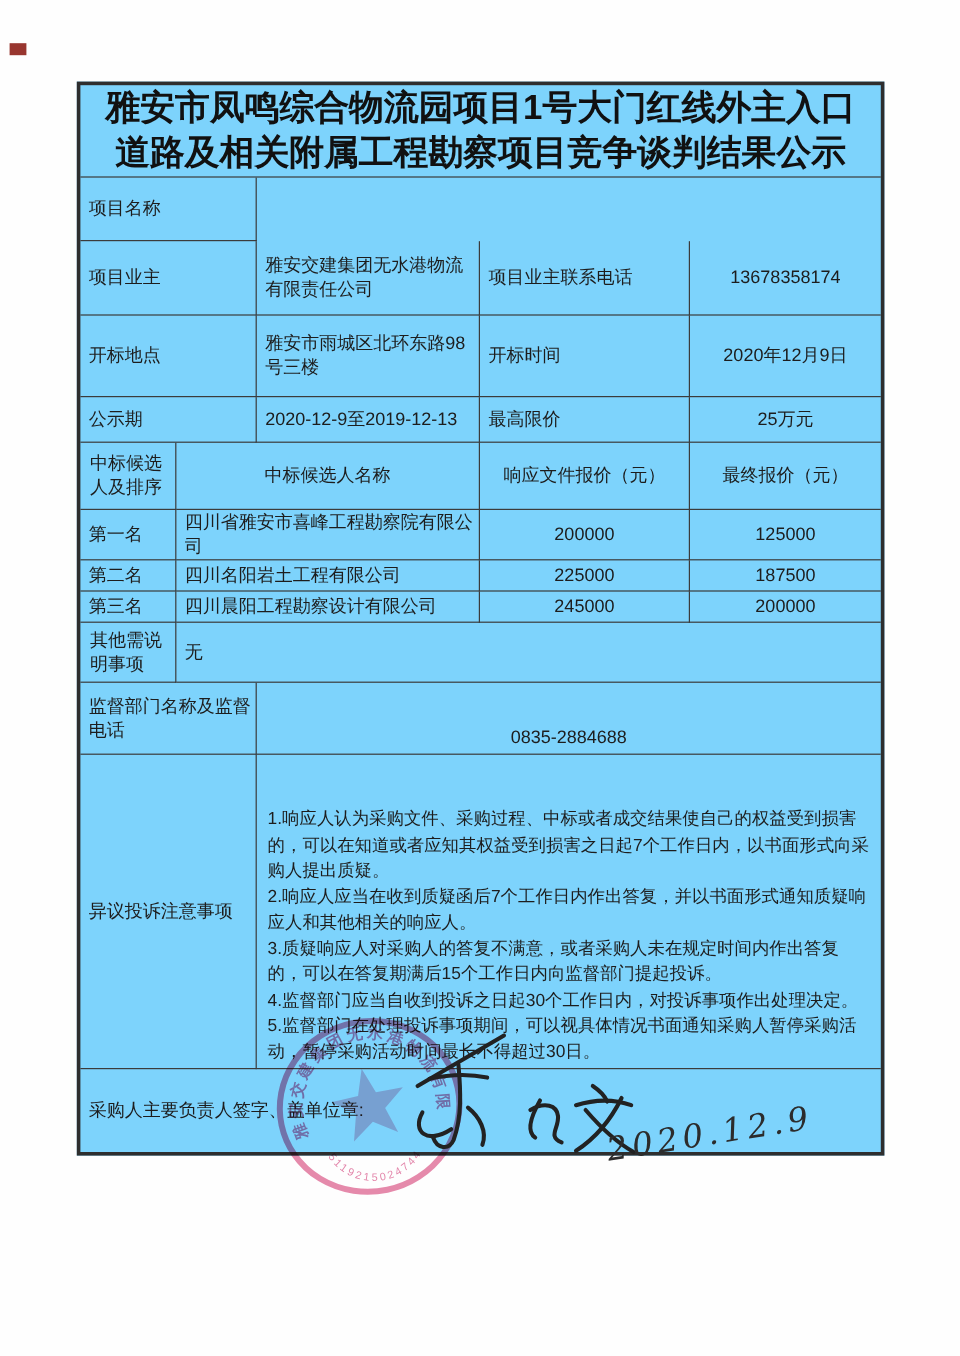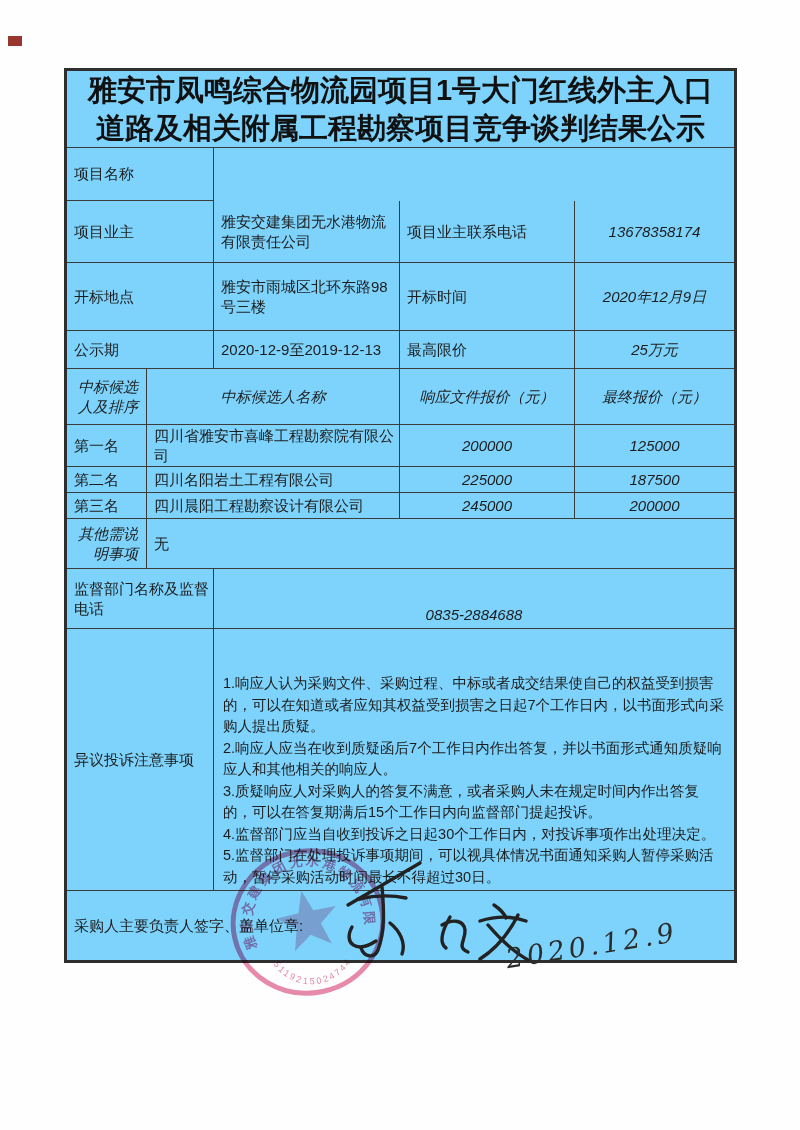--- a/index.html
+++ b/index.html
@@ -20,21 +20,21 @@
   }
   .cell{
     position:absolute;box-sizing:border-box;
     display:flex;align-items:center;
     font-size:15px;line-height:20px;color:#1d1d1d;
   }
   .br{border-right:1.6px solid #3b3b3b;}
   .bb{border-bottom:1.6px solid #3b3b3b;}
   .bb-thin{border-bottom:1.3px solid #4a4a4a;}
   .pl{padding-left:7px;padding-right:4px;}
-  .ctr{justify-content:center;text-align:right;font-style:italic;}
+  .ctr{justify-content:center;text-align:left;}
   .title-cell{
     justify-content:center;text-align:center;
     font-size:29px;font-weight:bold;line-height:38px;color:#111;
     letter-spacing:0px;padding:0 4px;
   }
   .objection-text{
     display:block;align-items:normal;
     padding:44px 8px 0 9px;font-size:14.5px;line-height:21.5px;
   }
   .objection-text p{margin:0;}

